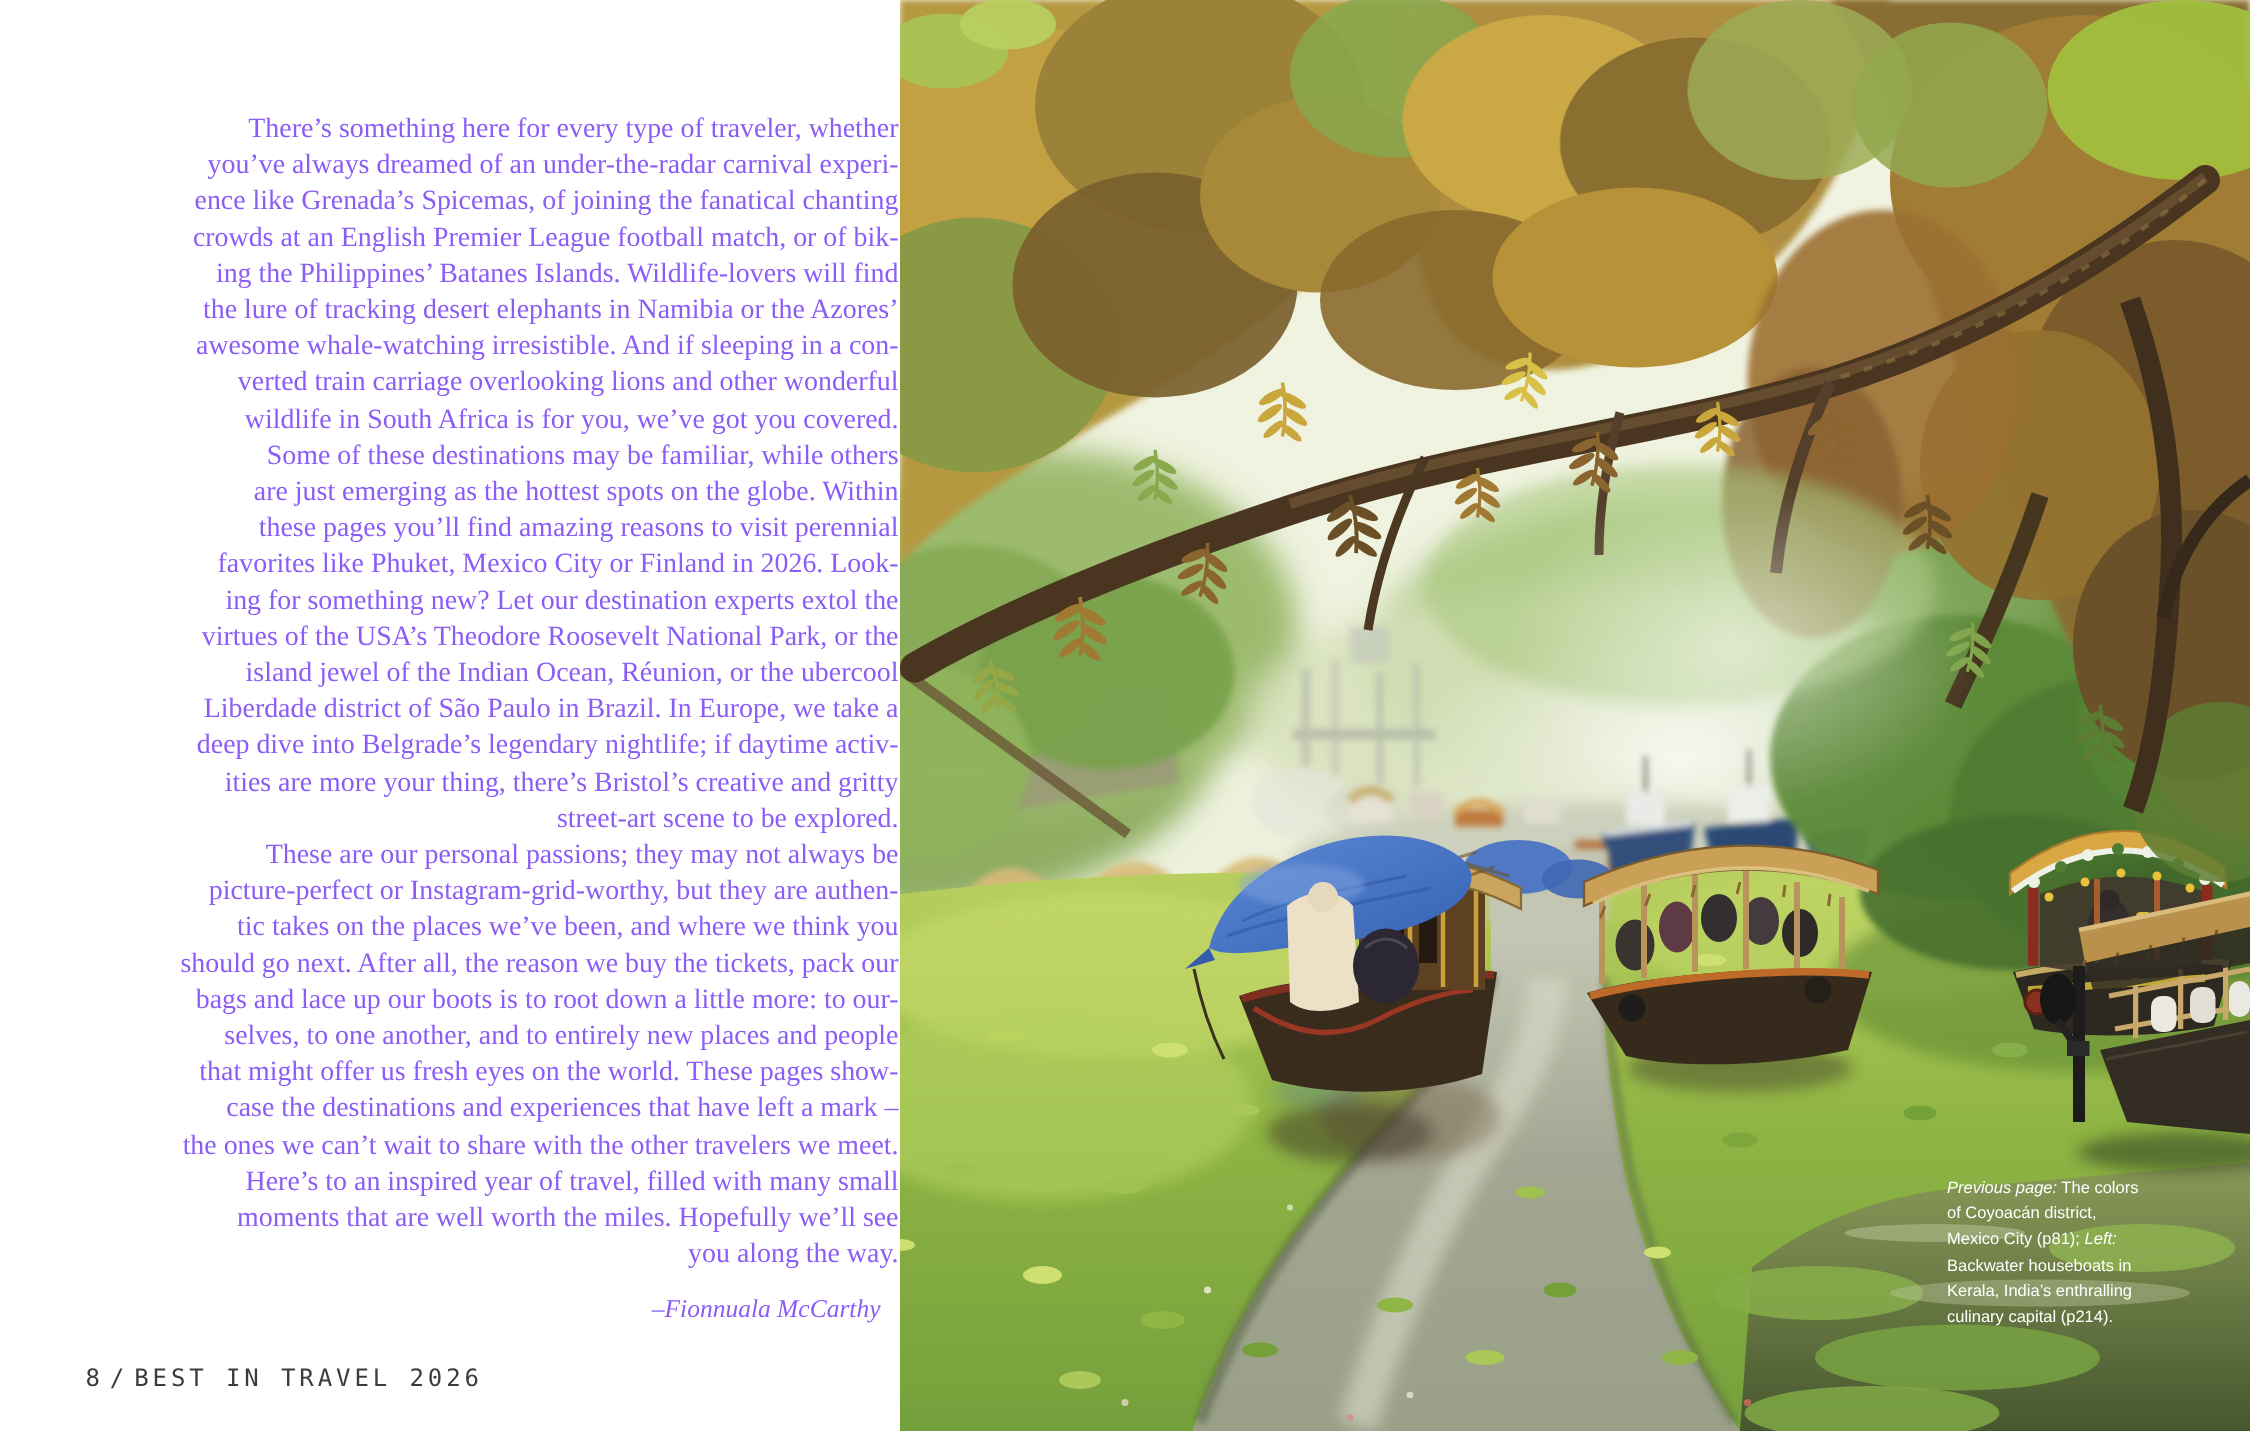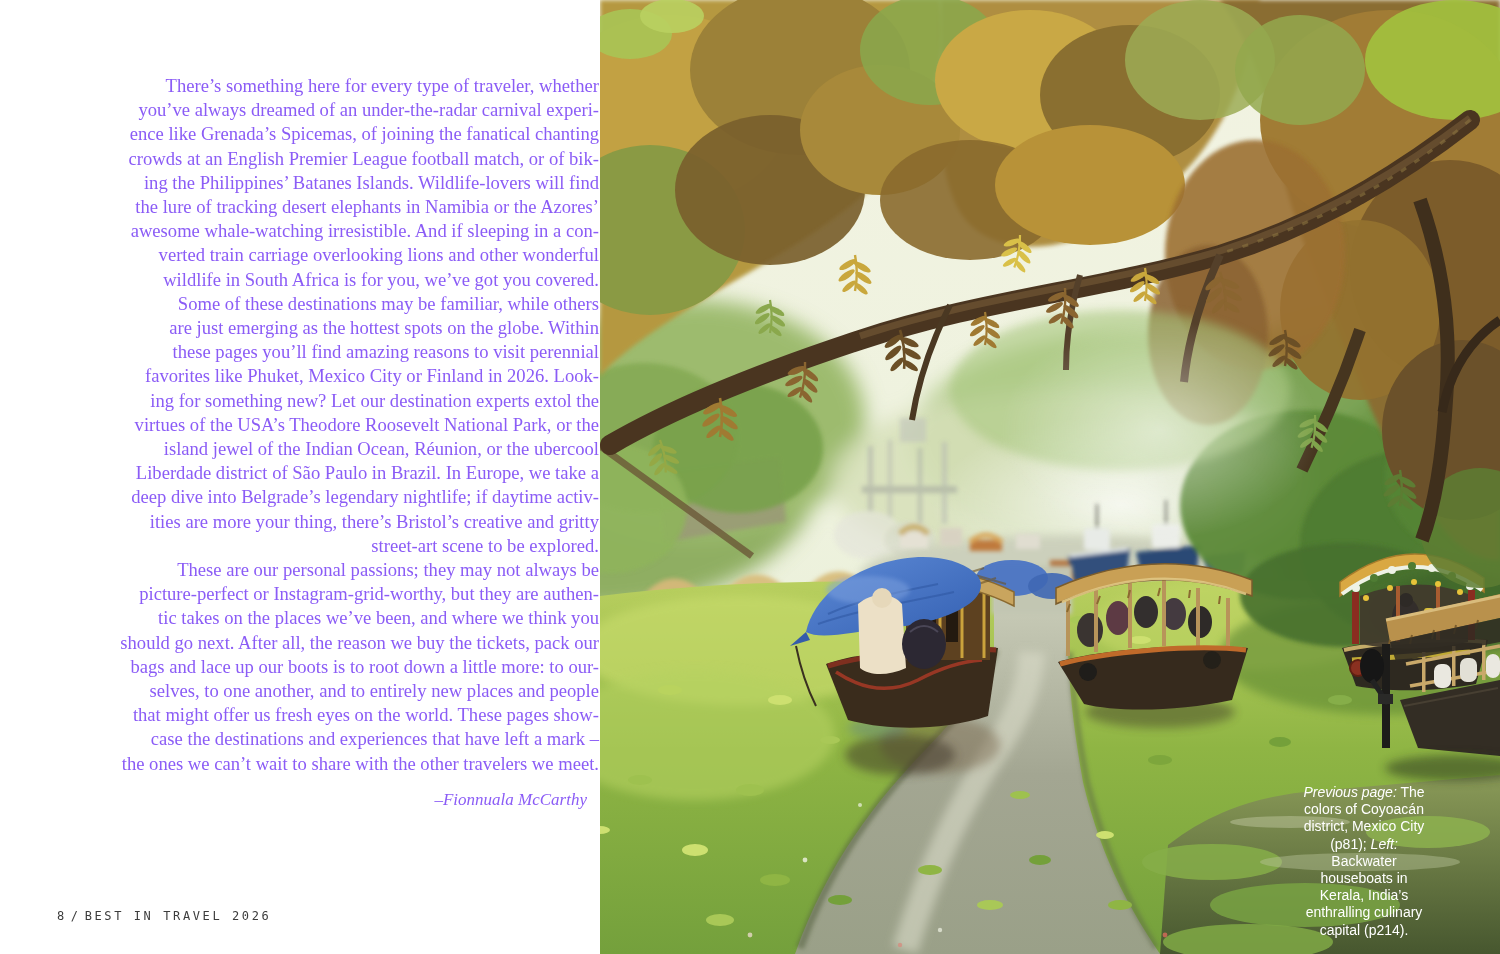--- a/index.html
+++ b/index.html
@@ -5,28 +5,28 @@
   html,body{margin:0;padding:0;background:#fff;}
   .spread{position:relative;width:1500px;height:954px;background:#ffffff;overflow:hidden;
           font-family:"Liberation Serif",serif;}
   
   .left-page{position:absolute;left:0;top:0;width:600px;height:954px;background:#ffffff;}
   .text-block{position:absolute;left:57px;top:74px;width:542px;color:#8b5cf6;
               font-size:18.6px;line-height:24.2px;text-align:right;}
   .para{margin:0;text-indent:20px;white-space:pre-line;}
   .byline{margin:12px;font-style:italic;font-size:17px;line-height:24.2px;}
   .footer{position:absolute;left:57px;top:909px;font-family:"DejaVu Sans Mono",monospace;
-          font-size:12px;letter-spacing:2.6px;color:#3c3c3c;white-space:nowrap;}
+          font-size:16px;letter-spacing:2.6px;color:#3c3c3c;white-space:nowrap;}
   .footer span{margin-right:4px;}
   
   .photo-page{position:absolute;left:600px;top:0;width:900px;height:954px;overflow:hidden;}
   .photo-page svg{display:block;}
   .caption{position:absolute;left:698px;top:784px;width:132px;
-           font-family:"Liberation Sans",sans-serif;font-size:14px;line-height:17.2px;
-           color:#ffffff;text-align:center;}
+           font-family:"Liberation Sans",sans-serif;font-size:11px;line-height:17.2px;
+           color:#ffffff;}
   .caption .it{font-style:italic;}
 </style>
 </head>
 <body>
 
 <div class="spread">
 
   <div class="left-page">
     <div class="text-block">
       <p class="para">There’s something here for every type of traveler, whether
@@ -51,20 +51,23 @@
 street-art scene to be explored.</p>
       <p class="para">These are our personal passions; they may not always be
 picture-perfect or Instagram-grid-worthy, but they are authen-
 tic takes on the places we’ve been, and where we think you
 should go next. After all, the reason we buy the tickets, pack our
 bags and lace up our boots is to root down a little more: to our-
 selves, to one another, and to entirely new places and people
 that might offer us fresh eyes on the world. These pages show-
 case the destinations and experiences that have left a mark –
 the ones we can’t wait to share with the other travelers we meet.</p>
+      <p class="para">Here’s to an inspired year of travel, filled with many small
+moments that are well worth the miles. Hopefully we’ll see
+you along the way.</p>
       <p class="byline">–Fionnuala McCarthy</p>
     </div>
     <div class="footer">
       <span>8</span><span>/</span><span>BEST IN TRAVEL 2026</span>
     </div>
   </div>
 
   <div class="photo-page">
     <svg width="900" height="954" viewBox="0 0 900 954">
       <defs>

